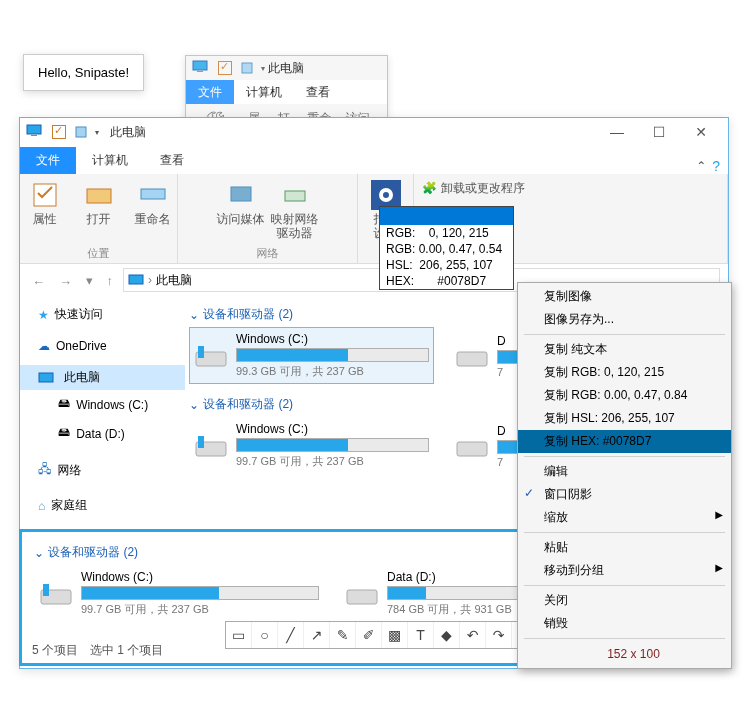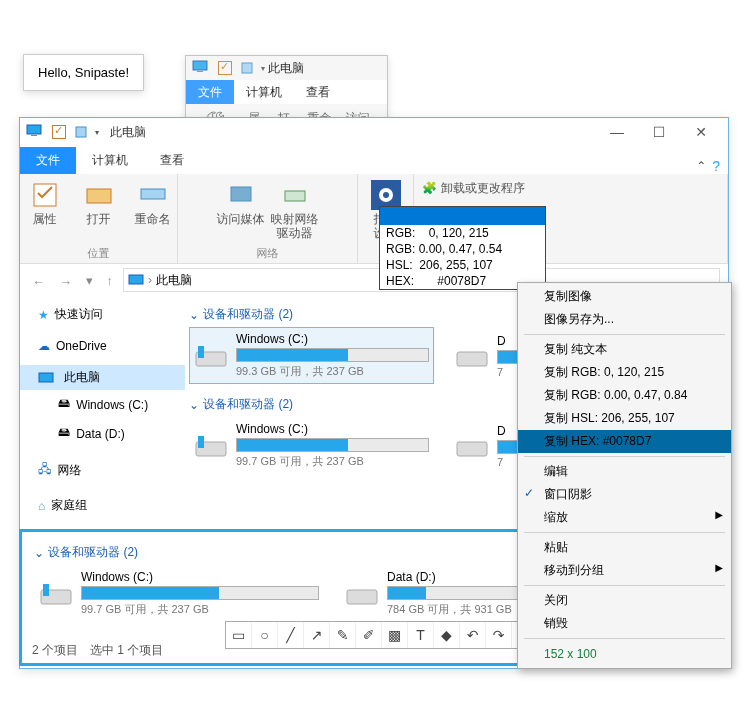--- a/index.html
+++ b/index.html
@@ -52,30 +52,30 @@
 .drive-icon { width:34px; height:34px; margin-right:8px; display:flex; align-items:center; justify-content:center; }
 .drive-info { flex:1; }
 .drive-bar { height:14px; border:1px solid #b0b0b0; background:#eaeaea; position:relative; margin:2px 0; }
 .drive-bar .fill { position:absolute; left:0; top:0; bottom:0; background:#27a7e9; }
 .drive-sub { font-size:11px; color:#777; }
 .bottom-strip { position:absolute; left:19px; top:529px; width:710px; border:3px solid #27a7e9; background:#fff; }
 .bottom-strip .inner { padding:8px 12px; }
 .toolbar { position:absolute; left:225px; top:621px; display:flex; border:1px solid #aaa; background:#fff; }
 .toolbar span { width:26px; height:26px; display:flex; align-items:center; justify-content:center; font-size:14px; color:#444; border-right:1px solid #eee; }
 .status { display:flex; gap:12px; padding:4px 10px; font-size:11px; color:#555; }
-.color-pop { position:absolute; left:379px; top:206px; width:167px; border:1px solid #444; background:#fff; font-family:Consolas,monospace; font-size:12px; }
+.color-pop { position:absolute; left:379px; top:206px; width:135px; border:1px solid #444; background:#fff; font-family:Consolas,monospace; font-size:12px; }
 .color-swatch { height:18px; background:#0078d7; }
 .color-pop .ln { padding:1px 6px; white-space:pre; }
 .ctx { position:absolute; left:517px; top:282px; width:215px; border:1px solid #aaa; background:#f5f5f5; box-shadow:2px 3px 8px rgba(0,0,0,.25); padding:2px 0; }
 .ctx .mi { display:flex; align-items:flex-start; padding:3px 8px 3px 26px; position:relative; }
 .ctx .mi.sel { background:#0369a1; }
 .ctx .sep { height:1px; background:#d0d0d0; margin:3px 6px; }
 .ctx .arrow { margin-left:auto; font-size:10px; }
 .ctx .chkmark { position:absolute; left:6px; color:#1a5fb4; }
-.ctx .dim { color:#15803d; padding:5px 8px 5px 26px; }
+.ctx .dim { color:#7f1d1d; padding:5px 8px 5px 26px;text-align:center; }
 svg { display:block; }
 </style>
 </head>
 <body>
 
 <div class="snipnote">Hello, Snipaste!</div>
 
 <div class="floatwin">
   <div class="fw-title">
     <span class="ti-icon">
@@ -387,21 +387,21 @@
           <div>Data (D:)</div>
           <div class="drive-bar">
               <div class="fill" style="width:16%"></div>
             </div>
           <div class="drive-sub">784 GB 可用，共 931 GB</div>
         </div>
       </div>
     </div>
   </div>
   <div class="status">
-    <span>2 个项目</span>
+    <span>5 个项目</span>
     <span>选中 1 个项目</span>
   </div>
 </div>
 
 <div class="toolbar">
   <span>▭</span>
   <span>○</span>
   <span>╱</span>
   <span>↗</span>
   <span>✎</span>

